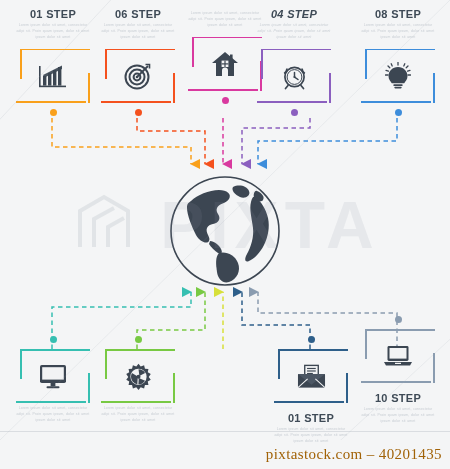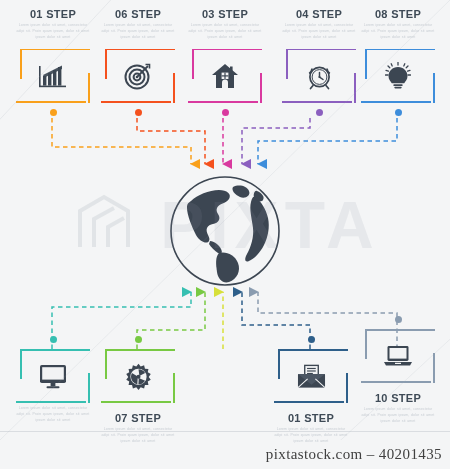--- a/index.html
+++ b/index.html
@@ -64,21 +64,21 @@
     pointer-events:none;
   }
   .wm-text{
     font-size:66px;font-weight:bold;letter-spacing:6px;
     color:rgba(140,150,160,.13);
     font-family:"Liberation Sans",sans-serif;
     user-select:none;
   }
   #footer{
     position:absolute;right:8px;bottom:6px;
-    font-size:15px;color:#404040;letter-spacing:.4px;
+    font-size:15px;color:#a16207;letter-spacing:.4px;
     font-family:"Liberation Serif",serif;
   }
   #footer-rule{
     position:absolute;left:0;bottom:37px;width:450px;height:1px;
     background:rgba(170,178,186,.35);
   }
 </style>
 </head>
 <body>
 
@@ -194,42 +194,41 @@
           <circle cx="13" cy="15" r="1.3" fill="#3c4652" stroke="none"></circle>
           <path d="M13 15 L24 4" stroke-width="1.8"></path>
           <path d="M21.5 2.5 L25.5 2.5 L25.5 6.5" stroke-width="1.6"></path>
         </svg>
       </div>
     </div>
     <span class="dot below"></span>
   </div>
 
   <div class="step" style="left:186px;top:8px;color:#d9399f;">
-    <p class="step-title">03 STEP</p>
     <p class="step-desc">Lorem ipsum dolor sit amet, consectetur adipi sit. Proin quam ipsum, dolor sit amet ipsum dolor sit amet</p>
     <div class="frame" style="margin-top:8px;">
       <i class="bar bt"></i>
         <i class="bar bl"></i>
         <i class="bar br"></i>
         <i class="bar bb"></i>
       <div class="icon-wrap">
         <svg width="28" height="26" viewBox="0 0 28 26" fill="#3c4652">
           <path d="M14 1 L27 12 L23 12 L23 25 L5 25 L5 12 L1 12 Z"></path>
           <rect x="19" y="3.5" width="2.6" height="5" fill="#3c4652"></rect>
           <rect x="10.6" y="9.6" width="6.8" height="6.4" fill="#f2f3f4"></rect>
           <rect x="13.4" y="9.6" width="1.2" height="6.4" fill="#3c4652"></rect>
           <rect x="10.6" y="12.3" width="6.8" height="1.2" fill="#3c4652"></rect>
           <path d="M11 25 L11 19.5 A3 3 0 0 1 17 19.5 L17 25 Z" fill="#f2f3f4"></path>
         </svg>
       </div>
     </div>
     <span class="dot below"></span>
   </div>
 
-  <div class="step" style="left:280px;top:8px;color:#8b5fbf;">
+  <div class="step" style="left:255px;top:8px;color:#8b5fbf;font-style:italic;">
     <p class="step-title">04 STEP</p>
     <p class="step-desc">Lorem ipsum dolor sit amet, consectetur adipi sit. Proin quam ipsum, dolor sit amet ipsum dolor sit amet</p>
     <div class="frame" style="margin-top:8px;">
       <i class="bar bt"></i>
         <i class="bar bl"></i>
         <i class="bar br"></i>
         <i class="bar bb"></i>
       <div class="icon-wrap">
         <svg width="27" height="28" viewBox="0 0 27 28" fill="none" stroke="#3c4652" stroke-width="1.7">
           <circle cx="13.5" cy="15" r="9.6"></circle>
@@ -311,21 +310,20 @@
                    L7.3 22.9 L3.7 22.7 L4.4 19.1 L1.3 17.3 L3.4 14.4 L1.3 11.5
                    L4.4 9.7 L3.7 6.1 L7.3 5.9 L8.2 2.3 L11.7 3.6 Z"></path>
           <circle cx="14" cy="14.3" r="8.4" fill="#f2f3f4"></circle>
           <circle cx="14" cy="14.3" r="2.1" fill="#3c4652"></circle>
           <path d="M14 6.4 A7.9 7.9 0 0 1 20.8 10.3 L14.9 13.4 Z" fill="#3c4652"></path>
           <path d="M20.8 18.4 A7.9 7.9 0 0 1 13.9 22.2 L14.3 15.5 Z" fill="#3c4652"></path>
           <path d="M12.8 22 A7.9 7.9 0 0 1 7.2 10.4 L13.2 14 Z" fill="#3c4652"></path>
         </svg>
       </div>
     </div>
-    <p class="step-title" style="margin-top:9px;">07 STEP</p>
     <p class="step-desc">Lorem ipsum dolor sit amet, consectetur adipi sit. Proin quam ipsum, dolor sit amet ipsum dolor sit amet</p>
   </div>
 
 
   <div class="step" style="left:272px;top:349px;color:#2e5f8a;">
     <span class="dot above"></span>
     <div class="frame">
       <i class="bar bt"></i>
         <i class="bar bl"></i>
         <i class="bar br"></i>

